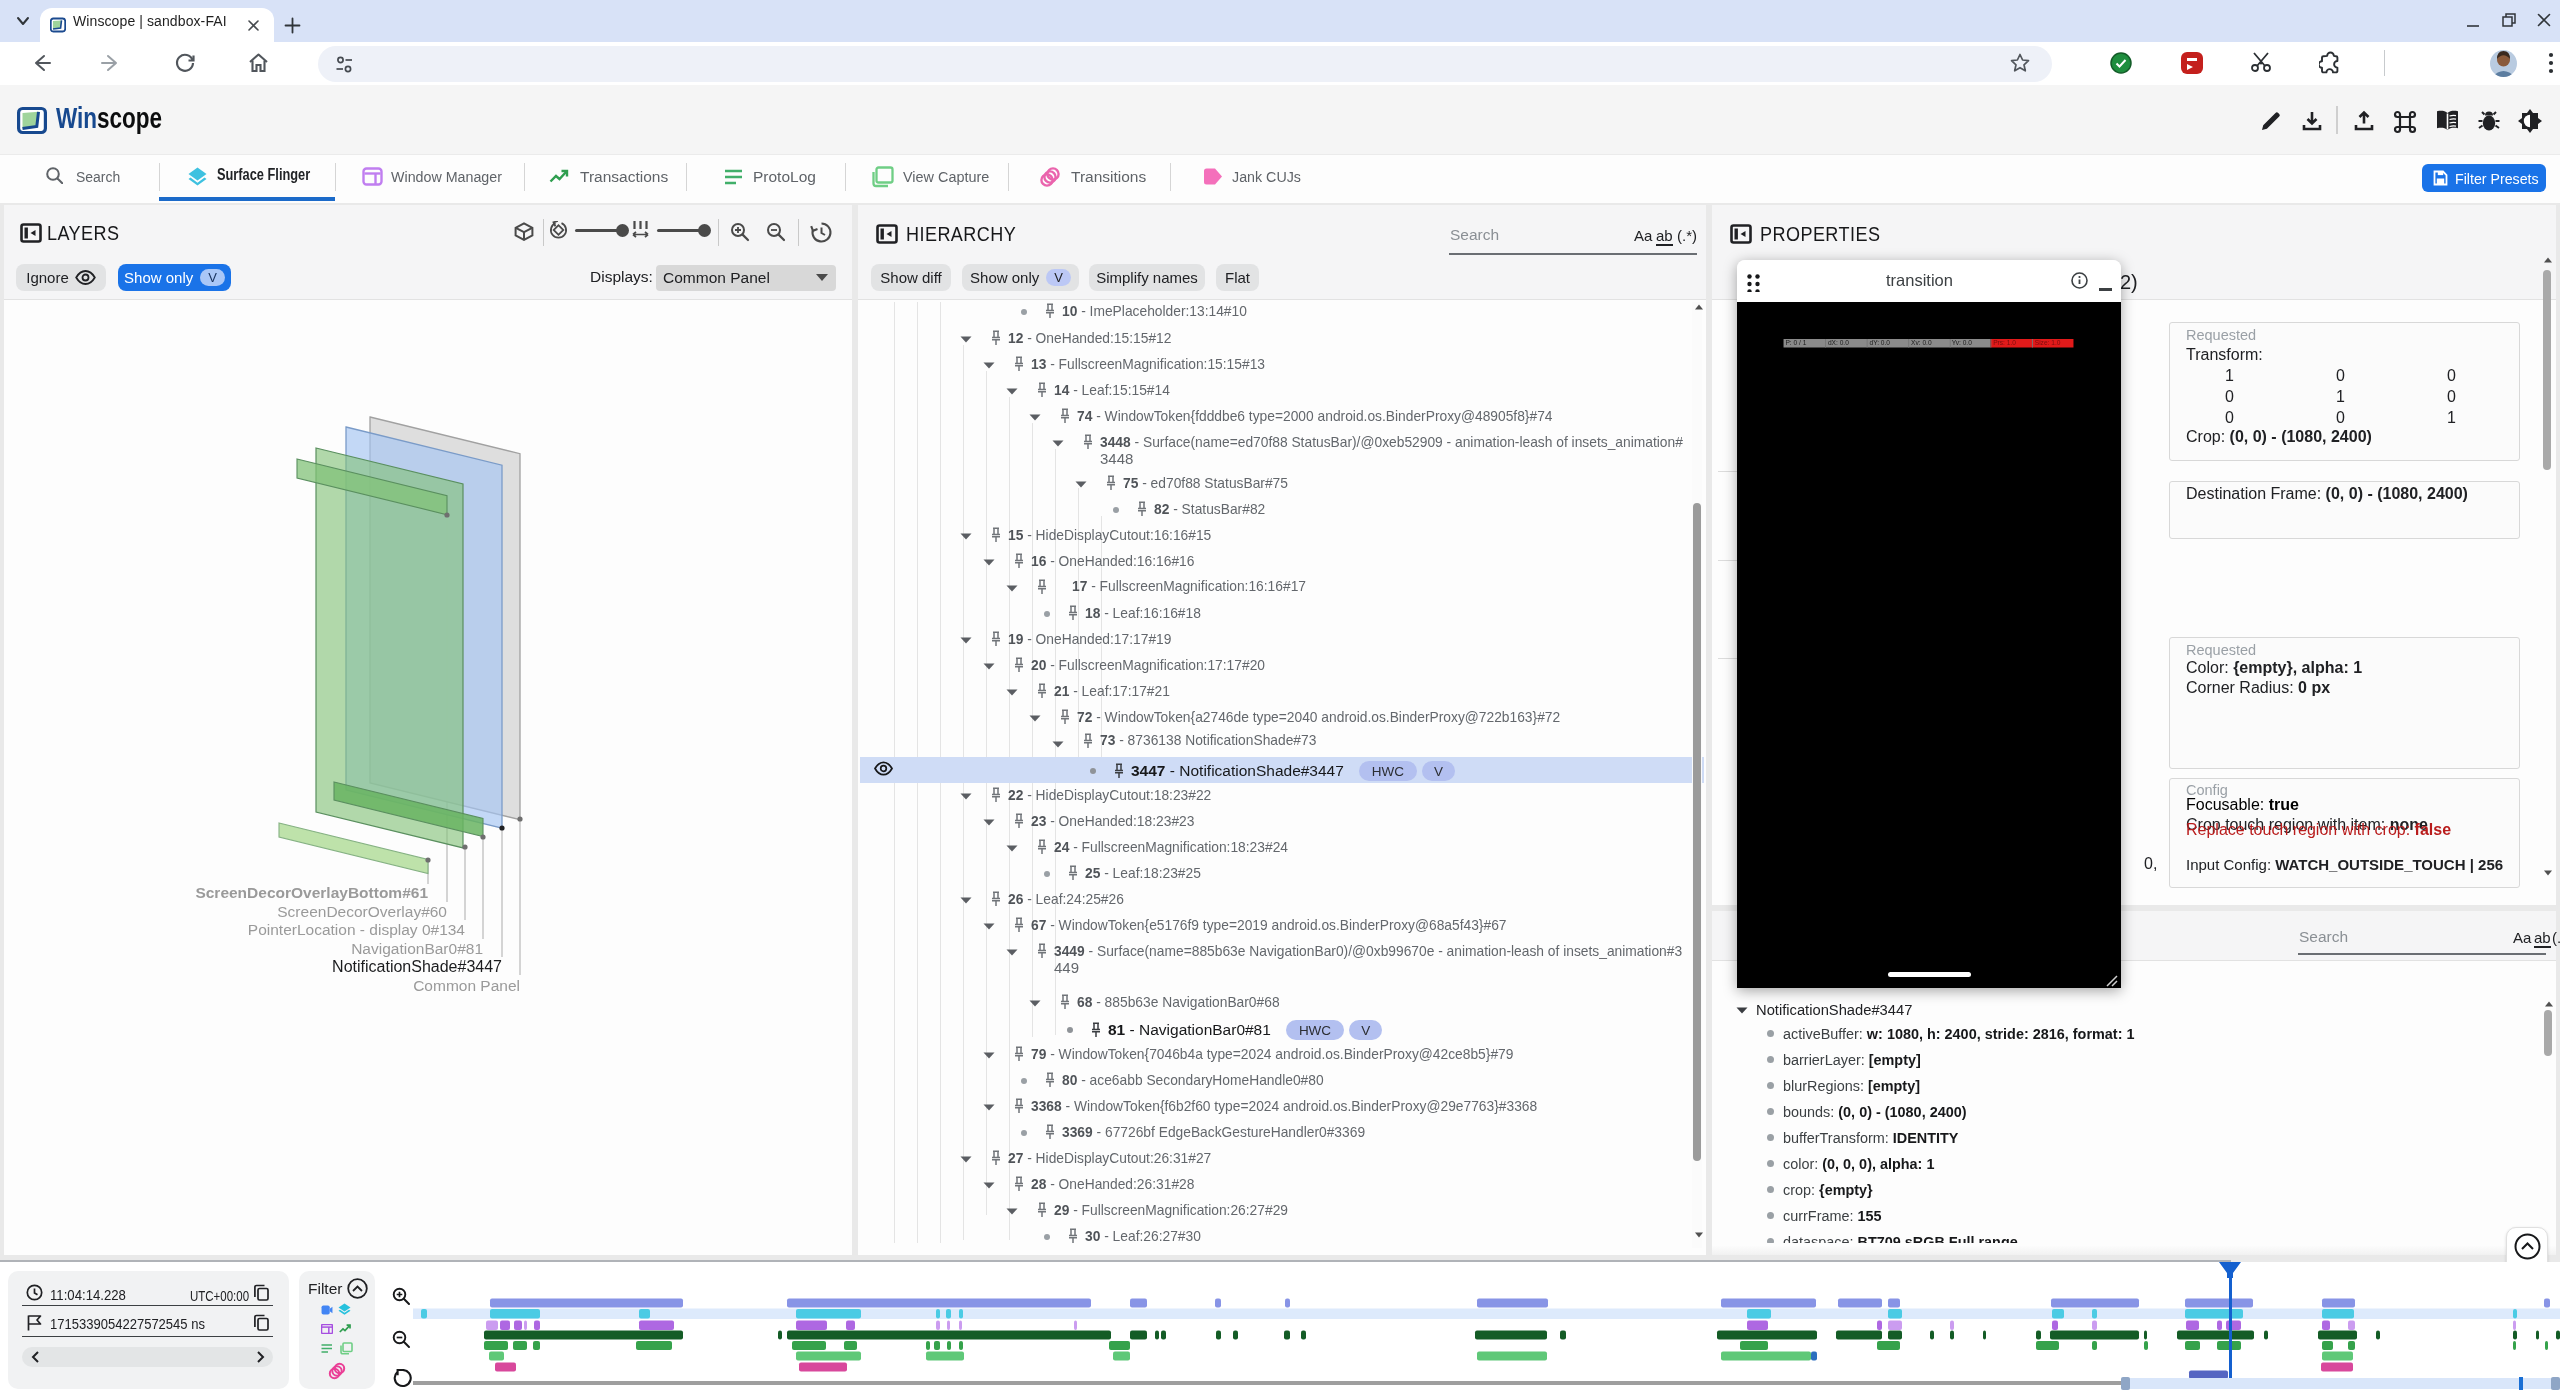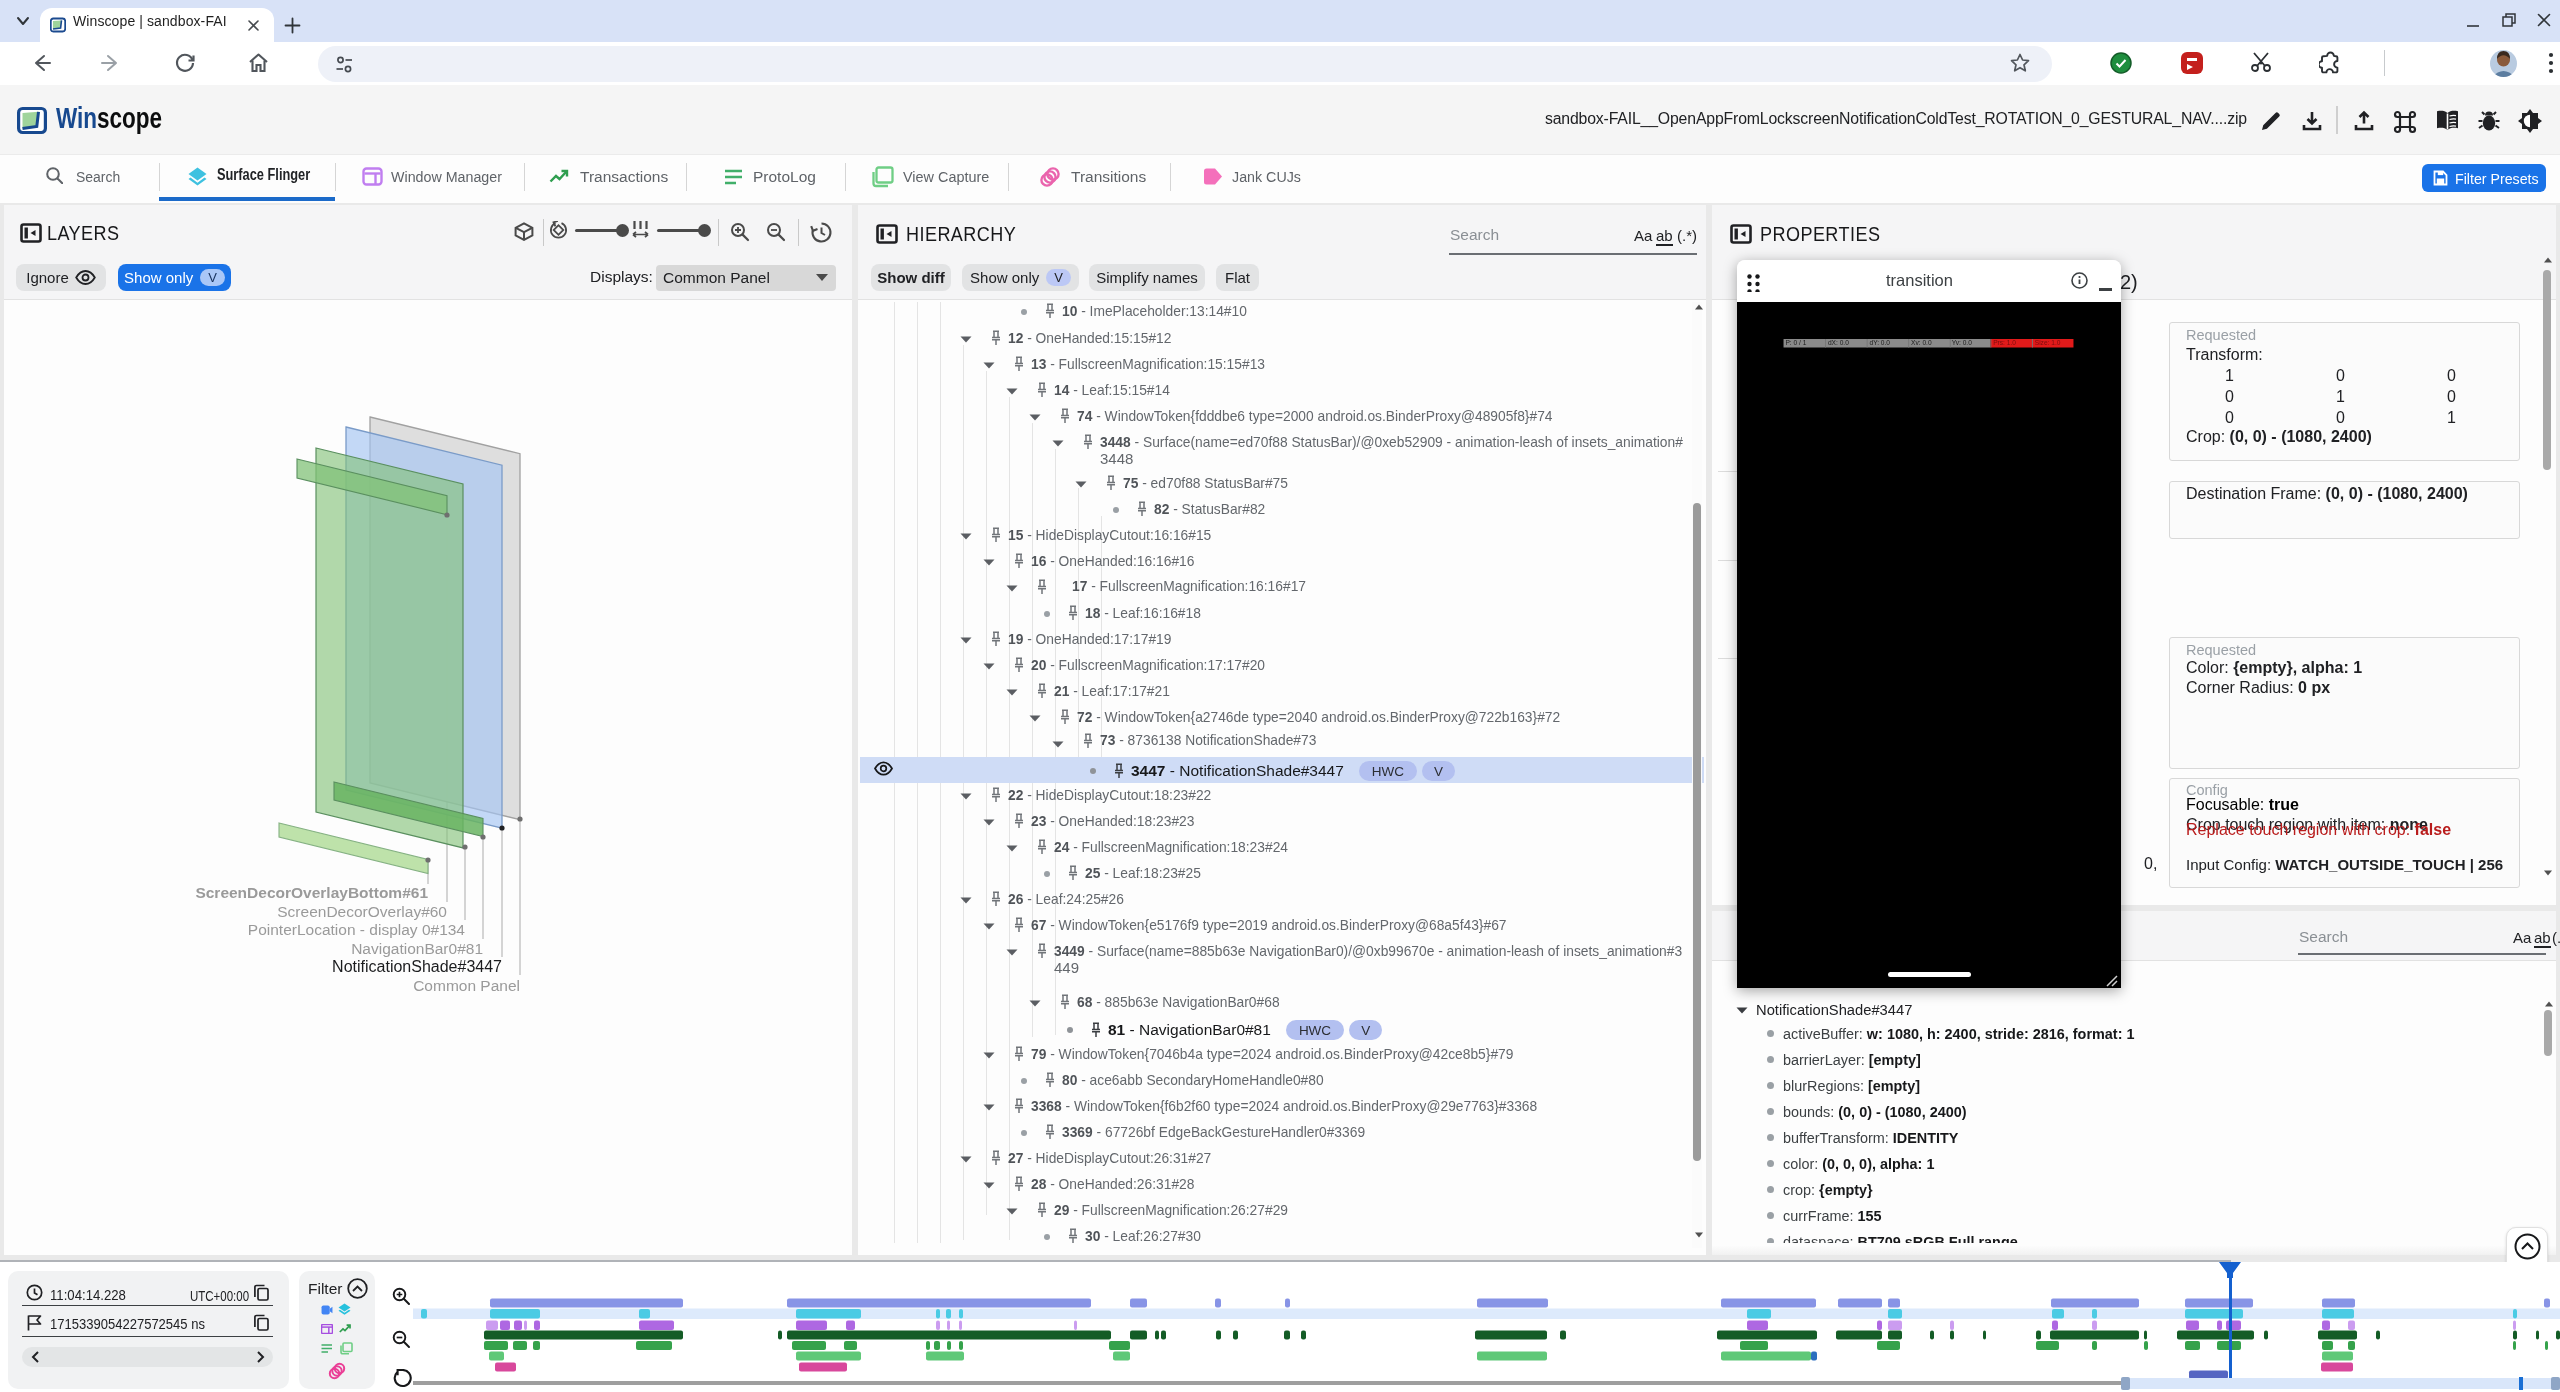--- a/index.html
+++ b/index.html
@@ -98,21 +98,20 @@
       <circle cx="5" cy="12" r="2.1" fill="#2b2f33"></circle>
       <circle cx="5" cy="20" r="2.1" fill="#2b2f33"></circle>
     </svg>
     <div class="abs" style="left:0px;top:85px;width:2560px;height:70px;background:#f5f5f5;border-bottom:1px solid #ebebeb"></div>
     <svg class="abs" style="left:17px;top:106px;" width="30" height="29" viewBox="0 0 30 29">
       <rect x="1.6" y="2.5" width="26.8" height="24" rx="4" fill="#fff" stroke="#17498f" stroke-width="3.2"></rect>
       <path d="M5.5 7 L21.5 5.8 L19.8 20.5 L5.5 22.5 Z" fill="#9fd49b"></path>
       <path d="M21.5 5.8 L19.8 20.5 L5.5 22.5" fill="none" stroke="#17498f" stroke-width="3"></path>
     </svg>
     <div class="abs" style="left:56px;top:101px;font-size:30px;font-weight:700;color:#17498f;transform:scaleX(0.75);transform-origin:left top"><span>Win</span><span style="color:#0c0d0e">scope</span></div>
-    <div class="abs" style="left:1247px;top:110px;width:1000px;text-align:right;font-size:15.8px;color:#202124;font-weight:500;white-space:nowrap;letter-spacing:-0.15px">sandbox-FAIL__OpenAppFromLockscreenNotificationColdTest_ROTATION_0_GESTURAL_NAV....zip</div>
     <svg class="abs" style="left:2259px;top:109px;" width="24" height="24" viewBox="0 0 24 24">
       <path d="M3 21 L4.2 16.2 L16.5 3.9 a1.9 1.9 0 0 1 2.7 0 l1 1 a1.9 1.9 0 0 1 0 2.7 L7.9 19.8 Z" fill="#202124"></path>
     </svg>
     <svg class="abs" style="left:2300px;top:109px;" width="24" height="24" viewBox="0 0 24 24">
       <path d="M12 3 V14 M7.5 10 L12 14.5 L16.5 10" stroke="#202124" stroke-width="2.6" fill="none"></path>
       <path d="M4 16 V20 H20 V16" stroke="#202124" stroke-width="2.6" fill="none"></path>
     </svg>
     <div class="abs" style="left:2336px;top:106px;width:2px;height:28px;background:#cfcfcf"></div>
     <svg class="abs" style="left:2352px;top:109px;" width="24" height="24" viewBox="0 0 24 24">
       <path d="M12 14.5 V4 M7.5 8 L12 3.5 L16.5 8" stroke="#202124" stroke-width="2.6" fill="none"></path>
@@ -287,21 +286,21 @@
       <rect x="4.5" y="5.5" width="3.4" height="11" fill="#202124"></rect>
       <path d="M15.5 8 L10.5 11 L15.5 14 Z" fill="#202124"></path>
     </svg>
     <div class="abs" style="left:906px;top:222px;font-size:20.5px;color:#17181a;font-weight:500;white-space:nowrap;letter-spacing:0.5px;transform:scaleX(0.88);transform-origin:left top">HIERARCHY</div>
     <div class="abs" style="left:1450px;top:226px;font-size:15.5px;color:#8a8f94;font-weight:400;white-space:nowrap;">Search</div>
     <div class="abs" style="left:1449px;top:253px;width:248px;height:1.5px;background:#6a6e73"></div>
     <div class="abs" style="left:1634px;top:227px;font-size:15px;color:#202124;font-weight:400;white-space:nowrap;">Aa</div>
     <div class="abs" style="left:1656px;top:227px;font-size:15px;color:#202124;border-bottom:2px solid #202124">ab</div>
     <div class="abs" style="left:1677px;top:227px;font-size:15px;color:#202124;font-weight:400;white-space:nowrap;">(.*)</div>
     <div class="abs" style="left:871px;top:264px;width:80px;height:27px;background:#e2e3e4;border-radius:8px;display:flex;align-items:center;justify-content:center;gap:7px">
-      <span style="font-size:15px;font-weight:700;color:#202124">Show diff</span>
+      <span style="font-size:15px;font-weight:400;color:#202124">Show diff</span>
     </div>
     <div class="abs" style="left:962px;top:264px;width:117px;height:27px;background:#e2e3e4;border-radius:8px;display:flex;align-items:center;justify-content:center;gap:7px">
       <span style="font-size:15px;font-weight:500;color:#202124">Show only</span>
       <span style="background:#bcc8f5;color:#202124;font-size:13px;border-radius:9px;padding:0 8px;line-height:17px">V</span>
     </div>
     <div class="abs" style="left:1089px;top:264px;width:116px;height:27px;background:#e2e3e4;border-radius:8px;display:flex;align-items:center;justify-content:center;gap:7px">
       <span style="font-size:15px;font-weight:500;color:#202124">Simplify names</span>
     </div>
     <div class="abs" style="left:1216px;top:264px;width:43px;height:27px;background:#e2e3e4;border-radius:8px;display:flex;align-items:center;justify-content:center;gap:7px">
       <span style="font-size:15px;font-weight:500;color:#202124">Flat</span>

